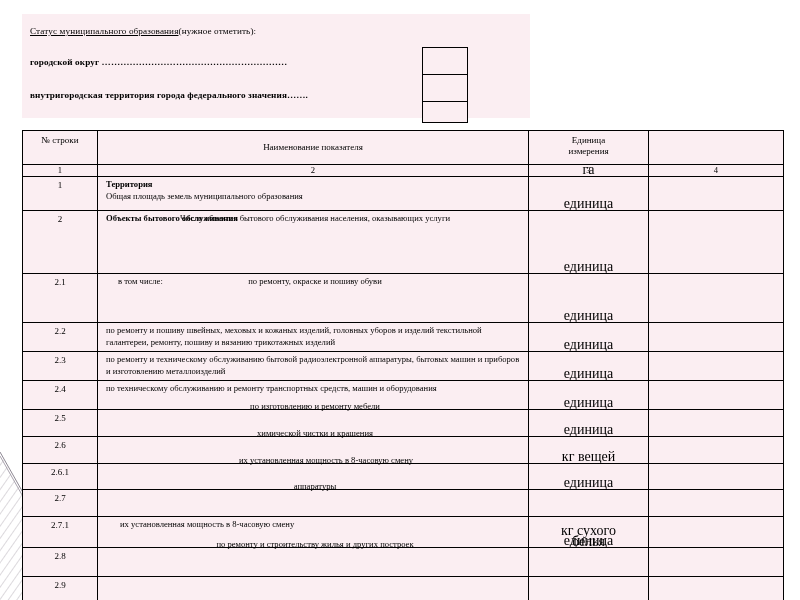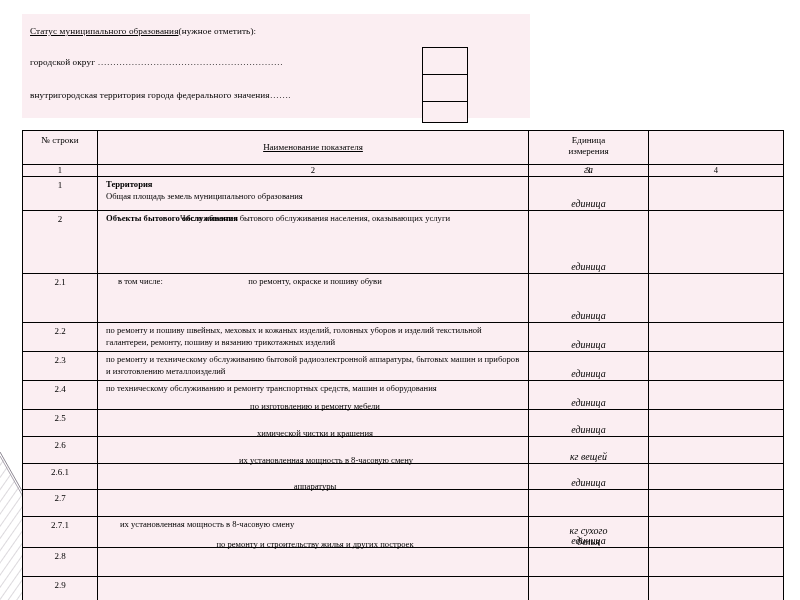--- a/index.html
+++ b/index.html
@@ -45,22 +45,22 @@
   }
   .hdr-line {
     font-size: 9.2px;
     line-height: 12px;
     white-space: nowrap;
     letter-spacing: 0.1px;
   }
   .hdr-title-underline {
     text-decoration: underline;
   }
-  .hdr-gap-a { margin-top: 19px; }
-  .hdr-gap-b { margin-top: 21px; }
+  .hdr-gap-a { margin-top: 19px; font-weight: bold; }
+  .hdr-gap-b { margin-top: 21px; font-weight: bold; }
 
   .checkbox-stack {
     position: absolute;
     left: 400px;
     top: 33px;
     width: 46px;
   }
   .chk {
     width: 46px;
     height: 27px;
@@ -112,43 +112,42 @@
   .cell-name {
     font-size: 8.6px;
     line-height: 11.5px;
     padding: 2px 4px 2px 8px;
     position: relative;
     height: 100%;
     box-sizing: border-box;
   }
   .cell-unit {
     text-align: center;
-    font-size: 10px;
+    font-size: 14px;
     line-height: 11px;
     position: relative;
     height: 100%;
     box-sizing: border-box;
-    font-style: italic;
   }
 
   .bold { font-weight: bold; }
   .indent-1 { padding-left: 12px; }
   .indent-2 { padding-left: 22px; }
 
   
   .hrow td { height: 33px; }
   .hdr-cell {
     text-align: center;
     font-size: 9px;
     line-height: 11px;
     padding-top: 4px;
   }
   .hdr-cell.mid {
     display: flex; align-items: center; justify-content: center;
-    height: 100%; padding-top: 0; text-decoration: underline;
+    height: 100%; padding-top: 0;
   }
   .numrow td { height: 11px; }
   .numrow .n {
     text-align: center;
     font-size: 8.6px;
     line-height: 11px;
   }
 
   
   .bottom-txt {

